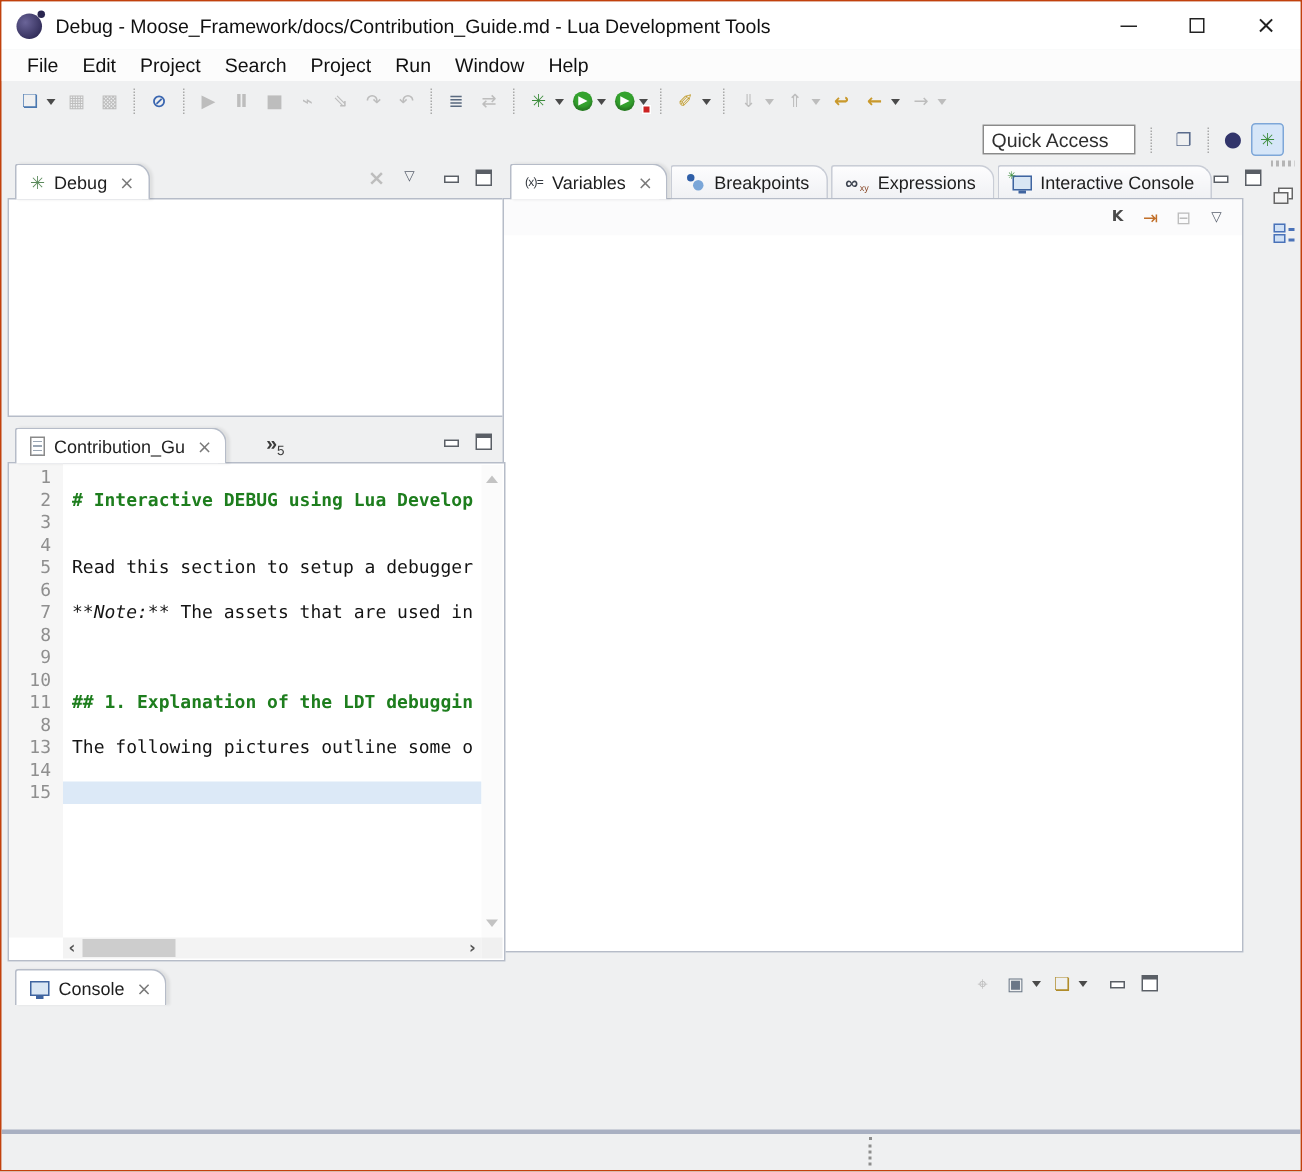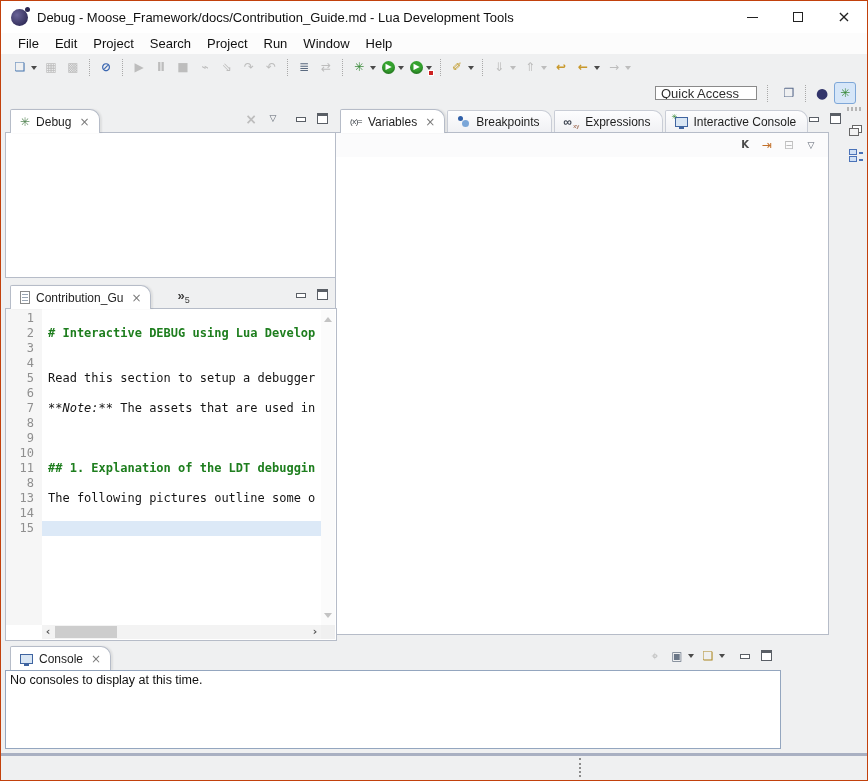--- a/index.html
+++ b/index.html
@@ -34,21 +34,21 @@
   .tbtn { position:relative; display:inline-flex; align-items:center; height:22px; padding:0 2px; margin:0 1px; }
   .tbtn .g { display:inline-flex; align-items:center; justify-content:center; width:16px; height:16px;
              font-size:12px; font-family:"DejaVu Sans",sans-serif; color:#4a5668; line-height:1; }
   .tbtn.dis .g { color:#bdbdbd; }
   .tbtn .g.circ { width:13px; height:13px; border-radius:50%; box-shadow:inset 0 -2px 2px rgba(0,0,0,.25); }
   .tbtn .badge { position:absolute; right:0px; bottom:2px; width:6px; height:6px; border:1px solid #fff; }
   .tbtn .dd { width:0; height:0; border:3px solid transparent; border-top:4px solid #4a4a4a; margin:4px 0 0 3px; }
   .tbtn.dis .dd { border-top-color:#bdbdbd; }
   .tbtn.act { background:#d6e6f8; border:1px solid #7ea7d8; border-radius:3px; }
   .tbsep { width:1px; height:17px; border-left:1px dotted #a9a9a9; margin:0 5px; align-self:center; }
-  .qa { width:102px; height:14px; border:1px solid #8a8a8a; background:#fff; font:13px "Liberation Sans",sans-serif;
+  .qa { width:102px; height:20px; border:1px solid #8a8a8a; background:#fff; font:13px "Liberation Sans",sans-serif;
         padding:0 5px; color:#4c1d95; }
   .qa::placeholder { color:#2f2f2f; opacity:1; }
   .persp { display:inline-flex; align-items:center; }
 
   
   .panel { position:absolute; }
   .tstrip { position:relative; z-index:2; height:24px; display:flex; align-items:flex-end; padding-left:5px; }
   .tabwrap { display:flex; align-items:center; }
   .tab { display:inline-flex; align-items:center; padding:0 9px; position:relative;
          border-radius:2px 10px 0 0; font-size:12px; color:#1e1e1e; white-space:nowrap; }
@@ -472,23 +472,20 @@
             </span>
           </span>
         <span class="mm">
             <span class="wmin"></span>
           </span>
         <span class="mm">
             <span class="wmax"></span>
           </span>
       </span>
     </div>
-    <div class="cbody">
-      <span>No consoles to display at this time.</span>
-    </div>
   </div>
 
   <div class="rstrip">
     <div class="grip"></div>
     <div class="rbtn">
         <span class="restore-ic"></span>
       </div>
     <div class="rbtn">
         <span class="outline-ic"></span>
       </div>

